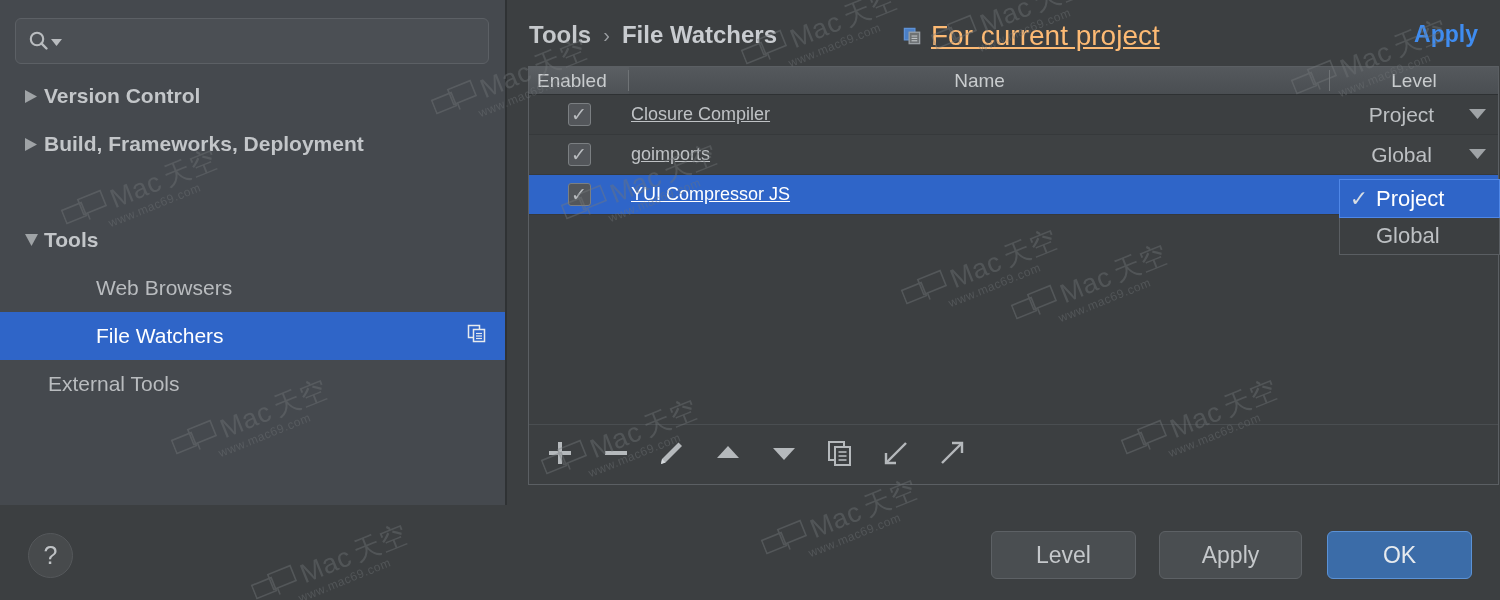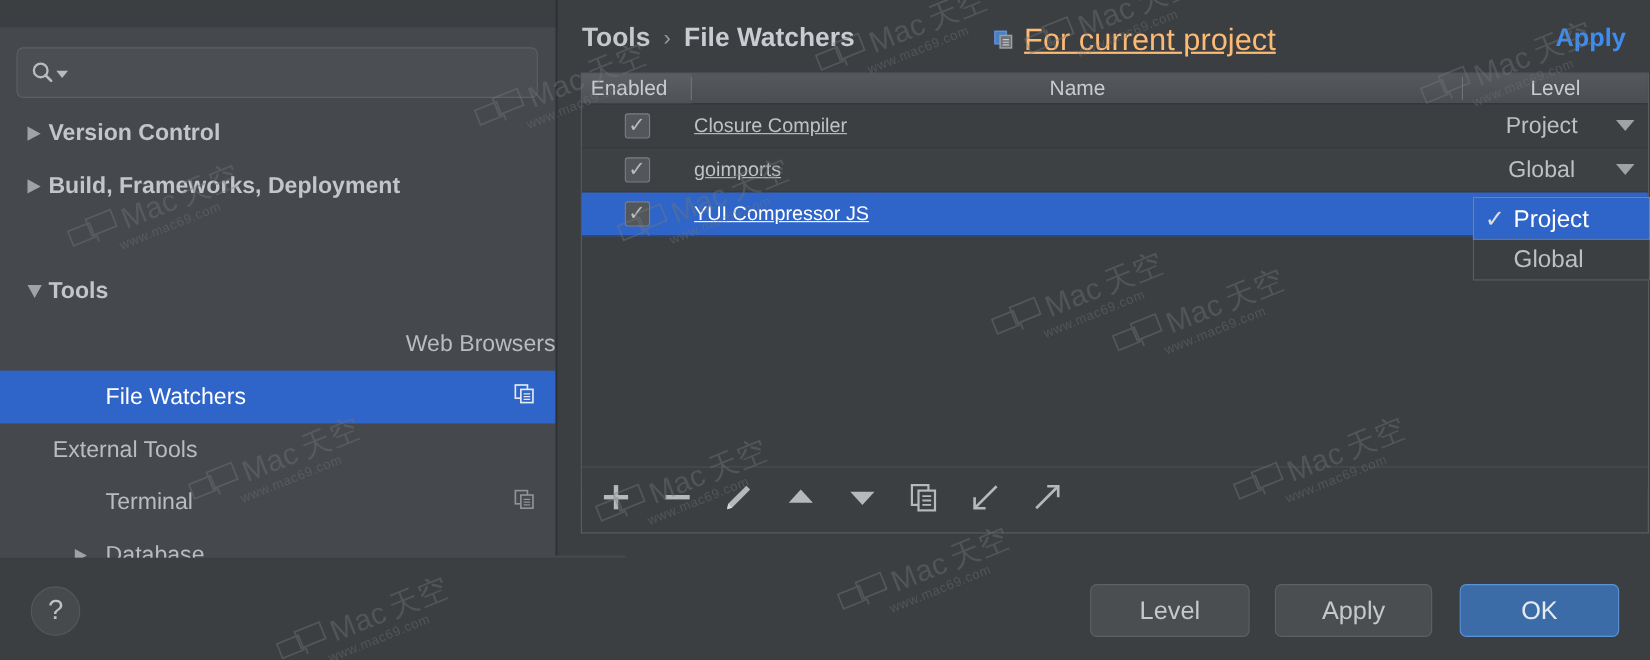--- a/index.html
+++ b/index.html
@@ -25,21 +25,20 @@
   .wm .wm-mac { font-size: 27px; letter-spacing: .5px; color:#707477; }
   .wm .wm-cjk { font-size: 27px; letter-spacing: 1px; color:#707477; }
   .wm .wm-url { font-size: 12px; margin-left: 40px; margin-top: -4px; color:#707477; letter-spacing:.6px;}
   .wm svg { display:block; }
 
   
   #sidebar {
     position: absolute; left: 0; top: 0; width: 569px; height: 505px;
     background: #45494e;
     z-index: 5;
-    margin-top: 25px;
   }
   #sidebar-divider {
     position:absolute; left:505px; top:0; width:2px; height:505px;
     background:#2f3234; z-index:6;
   }
   #search-wrap { position: absolute; left: 15px; top: 18px; width: 474px; height: 46px; }
   #search-box {
     width: 100%; height: 100%;
     background: #4b4f54;
     border: 1px solid #5c6065;
@@ -209,62 +208,42 @@
 
     <div class="tree-item top" style="top:216px;">
       <span class="arrow" style="margin-left:18px;">
         <svg width="15" height="14" viewBox="0 0 15 14">
             <polygon points="1,1 14,1 7.5,13" fill="#9fa3a6"></polygon>
           </svg>
       </span>
       <span class="t-label">Tools</span>
     </div>
 
-    <div class="tree-item child" style="top:264px;padding-left:96px;justify-content:flex-end;">
+    <div class="tree-item child" style="top:264px;padding-left:96px;">
       <span class="t-label">Web Browsers</span>
     </div>
 
     <div class="tree-item child selected" style="top:312px;padding-left:96px;">
       <span class="t-label">File Watchers</span>
       <span class="copy-ico">
         <svg width="20" height="20" viewBox="0 0 20 20">
           <rect x="1.5" y="1.5" width="11" height="12" fill="none" stroke="#e6eaee" stroke-width="1.5"></rect>
           <rect x="6.5" y="5.5" width="11" height="12" fill="#2f65c8" stroke="#e6eaee" stroke-width="1.5"></rect>
           <line x1="9" y1="9.5" x2="15" y2="9.5" stroke="#e6eaee" stroke-width="1.2"></line>
           <line x1="9" y1="12" x2="15" y2="12" stroke="#e6eaee" stroke-width="1.2"></line>
           <line x1="9" y1="14.5" x2="15" y2="14.5" stroke="#e6eaee" stroke-width="1.2"></line>
         </svg>
       </span>
     </div>
 
     <div class="tree-item child" style="top:360px;padding-left:48px;">
       <span class="t-label">External Tools</span>
     </div>
 
-    <div class="tree-item child" style="top:408px;padding-left:96px;">
-      <span class="t-label">Terminal</span>
-      <span class="copy-ico">
-        <svg width="20" height="20" viewBox="0 0 20 20">
-          <rect x="1.5" y="1.5" width="11" height="12" fill="none" stroke="#8f9396" stroke-width="1.5"></rect>
-          <rect x="6.5" y="5.5" width="11" height="12" fill="#45494e" stroke="#8f9396" stroke-width="1.5"></rect>
-          <line x1="9" y1="9.5" x2="15" y2="9.5" stroke="#8f9396" stroke-width="1.2"></line>
-          <line x1="9" y1="12" x2="15" y2="12" stroke="#8f9396" stroke-width="1.2"></line>
-          <line x1="9" y1="14.5" x2="15" y2="14.5" stroke="#8f9396" stroke-width="1.2"></line>
-        </svg>
-      </span>
-    </div>
-
-    <div class="tree-item child" style="top:456px;padding-left:60px;">
-      <span class="arrow">
-        <svg width="13" height="14" viewBox="0 0 13 14">
-            <polygon points="1,1 12,7 1,13" fill="#9fa3a6"></polygon>
-          </svg>
-      </span>
-      <span class="t-label" style="margin-left:10px;">Database</span>
-    </div>
+
   </div>
   <div id="sidebar-divider"></div>
 
   <div id="main">
 
     <div id="breadcrumb">
       <span class="crumb">Tools</span>
       <span class="sep">›</span>
       <span class="crumb cur">File Watchers</span>
     </div>

